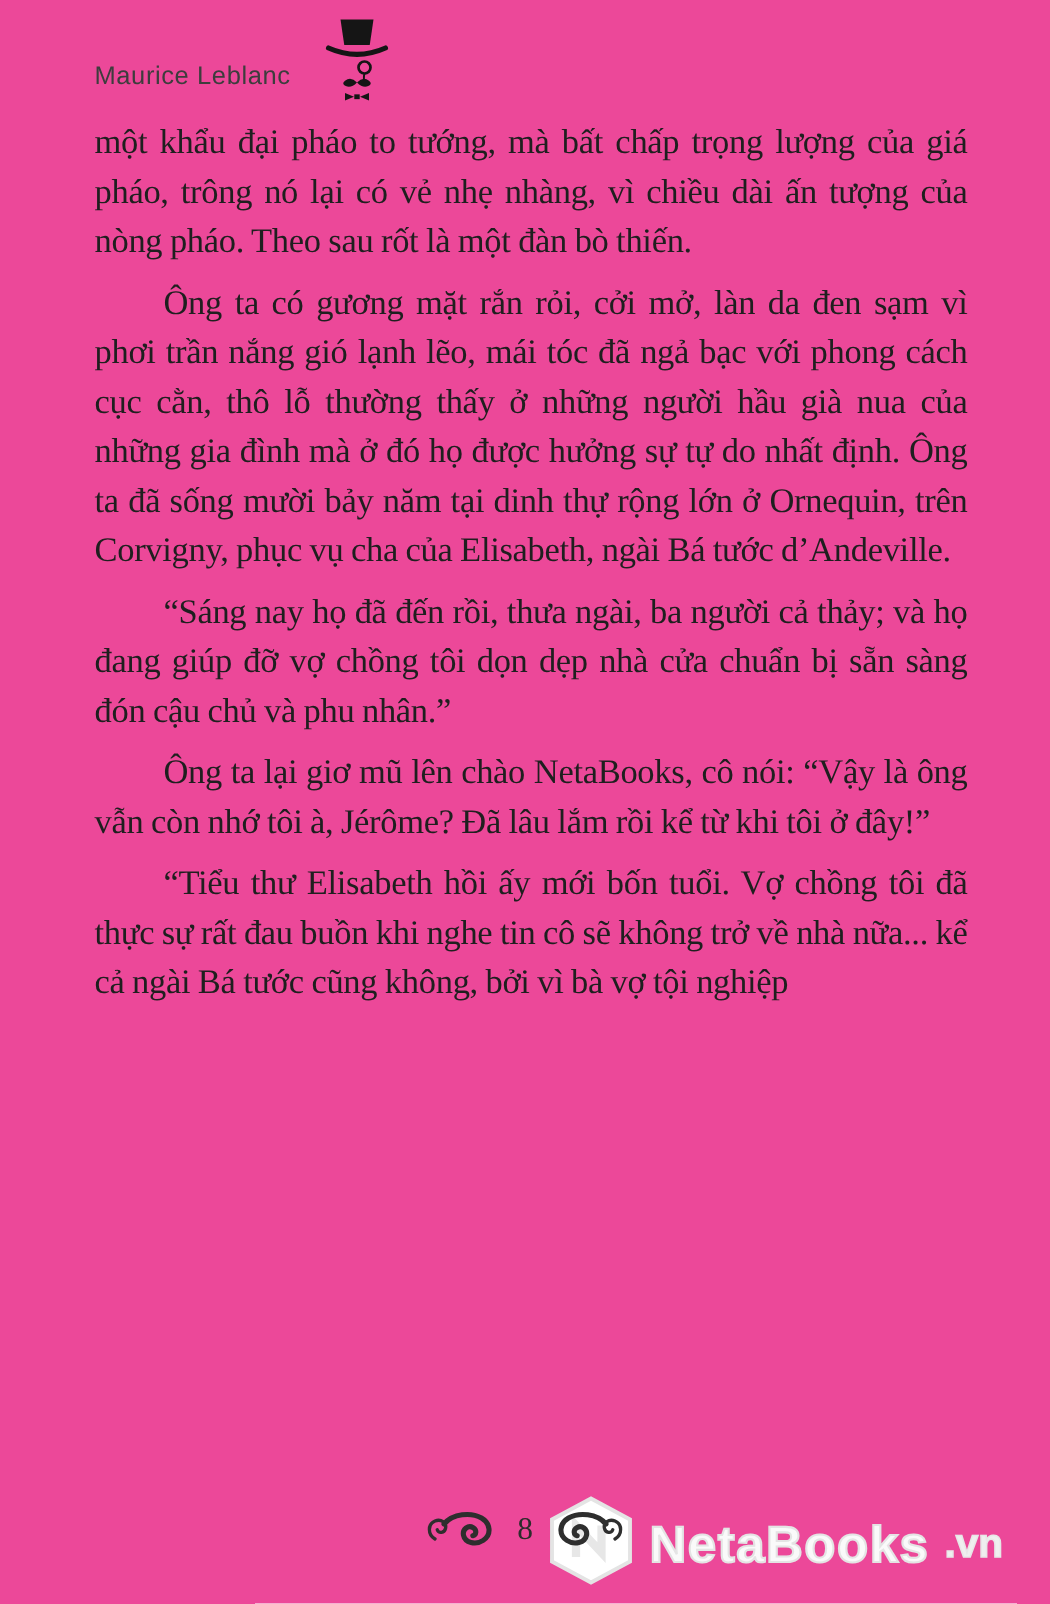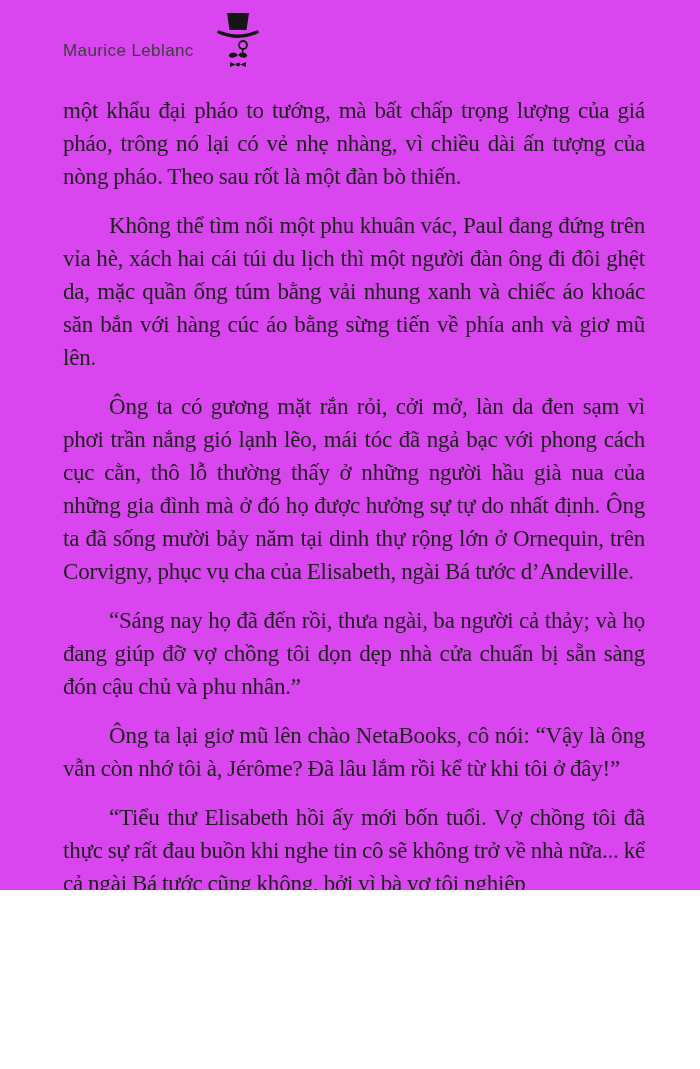--- a/index.html
+++ b/index.html
@@ -1,20 +1,20 @@
 <!DOCTYPE html>
 <html lang="vi"><head>
 <meta charset="utf-8">
 <style>
   html, body { margin: 0; padding: 0; background: #ffffff; }
   .page {
     position: relative;
     width: 700px;
-    height: 890px;
-    background: #d946ef;
+    height: 1069px;
+    background: #ec4899;
     overflow: hidden;
     font-family: "Liberation Serif", serif;
   }
 
   
   .header {
     position: absolute;
     left: 63px;
     top: 12px;
     display: flex;
@@ -37,21 +37,21 @@
     left: 63px;
     top: 78px;
     width: 582px;
     color: #1f1f1f;
     font-size: 23px;
     line-height: 33px;
     letter-spacing: -0.2px;
     word-spacing: -0.5px;
     text-align: justify;
   }
-  .body-text p { margin: 16px 0 8px 0; text-indent: 46px; }
+  .body-text p { margin: 0 0 8px 0; text-indent: 46px; }
   .body-text p.no-indent { text-indent: 0; }
 
   
   .watermark {
     position: absolute;
     left: 363px;
     top: 997px;
     display: flex;
     align-items: center;
     gap: 8px;
@@ -113,21 +113,20 @@
         <path d="M22,43 q4,-4.2 8,-1.2 q2.6,2 -0.5,3.6 q-3.6,1.6 -7.5,-2.4 z" fill="#151515"></path>
         <path d="M14,50 l6,2.5 -6,2.5 z" fill="#151515"></path>
         <path d="M30,50 l-6,2.5 6,2.5 z" fill="#151515"></path>
         <rect x="20.2" y="50.9" width="3.6" height="3.2" fill="#151515"></rect>
       </svg>
     </span>
   </div>
 
   <main class="body-text" id="paragraphs">
       <p class="no-indent">một khẩu đại pháo to tướng, mà bất chấp trọng lượng của giá pháo, trông nó lại có vẻ nhẹ nhàng, vì chiều dài ấn tượng của nòng pháo. Theo sau rốt là một đàn bò thiến.</p>
-      <p>Không thể tìm nổi một phu khuân vác, Paul đang đứng trên vỉa hè, xách hai cái túi du lịch thì một người đàn ông đi đôi ghệt da, mặc quần ống túm bằng vải nhung xanh và chiếc áo khoác săn bắn với hàng cúc áo bằng sừng tiến về phía anh và giơ mũ lên.</p>
       <p>Ông ta có gương mặt rắn rỏi, cởi mở, làn da đen sạm vì phơi trần nắng gió lạnh lẽo, mái tóc đã ngả bạc với phong cách cục cằn, thô lỗ thường thấy ở những người hầu già nua của những gia đình mà ở đó họ được hưởng sự tự do nhất định. Ông ta đã sống mười bảy năm tại dinh thự rộng lớn ở Ornequin, trên Corvigny, phục vụ cha của Elisabeth, ngài Bá tước d’Andeville.</p>
       <p>“Sáng nay họ đã đến rồi, thưa ngài, ba người cả thảy; và họ đang giúp đỡ vợ chồng tôi dọn dẹp nhà cửa chuẩn bị sẵn sàng đón cậu chủ và phu nhân.”</p>
       <p>Ông ta lại giơ mũ lên chào NetaBooks, cô nói: “Vậy là ông vẫn còn nhớ tôi à, Jérôme? Đã lâu lắm rồi kể từ khi tôi ở đây!”</p>
       <p>“Tiểu thư Elisabeth hồi ấy mới bốn tuổi. Vợ chồng tôi đã thực sự rất đau buồn khi nghe tin cô sẽ không trở về nhà nữa... kể cả ngài Bá tước cũng không, bởi vì bà vợ tội nghiệp</p>
     </main>
 
   <div class="watermark">
     <span>
       <svg viewBox="0 0 62 60" width="62" height="60" aria-hidden="true">
         <polygon points="31,2 57,16 57,44 31,58 5,44 5,16" fill="#ffffff" stroke="#e4e4e4" stroke-width="2.6"></polygon>

